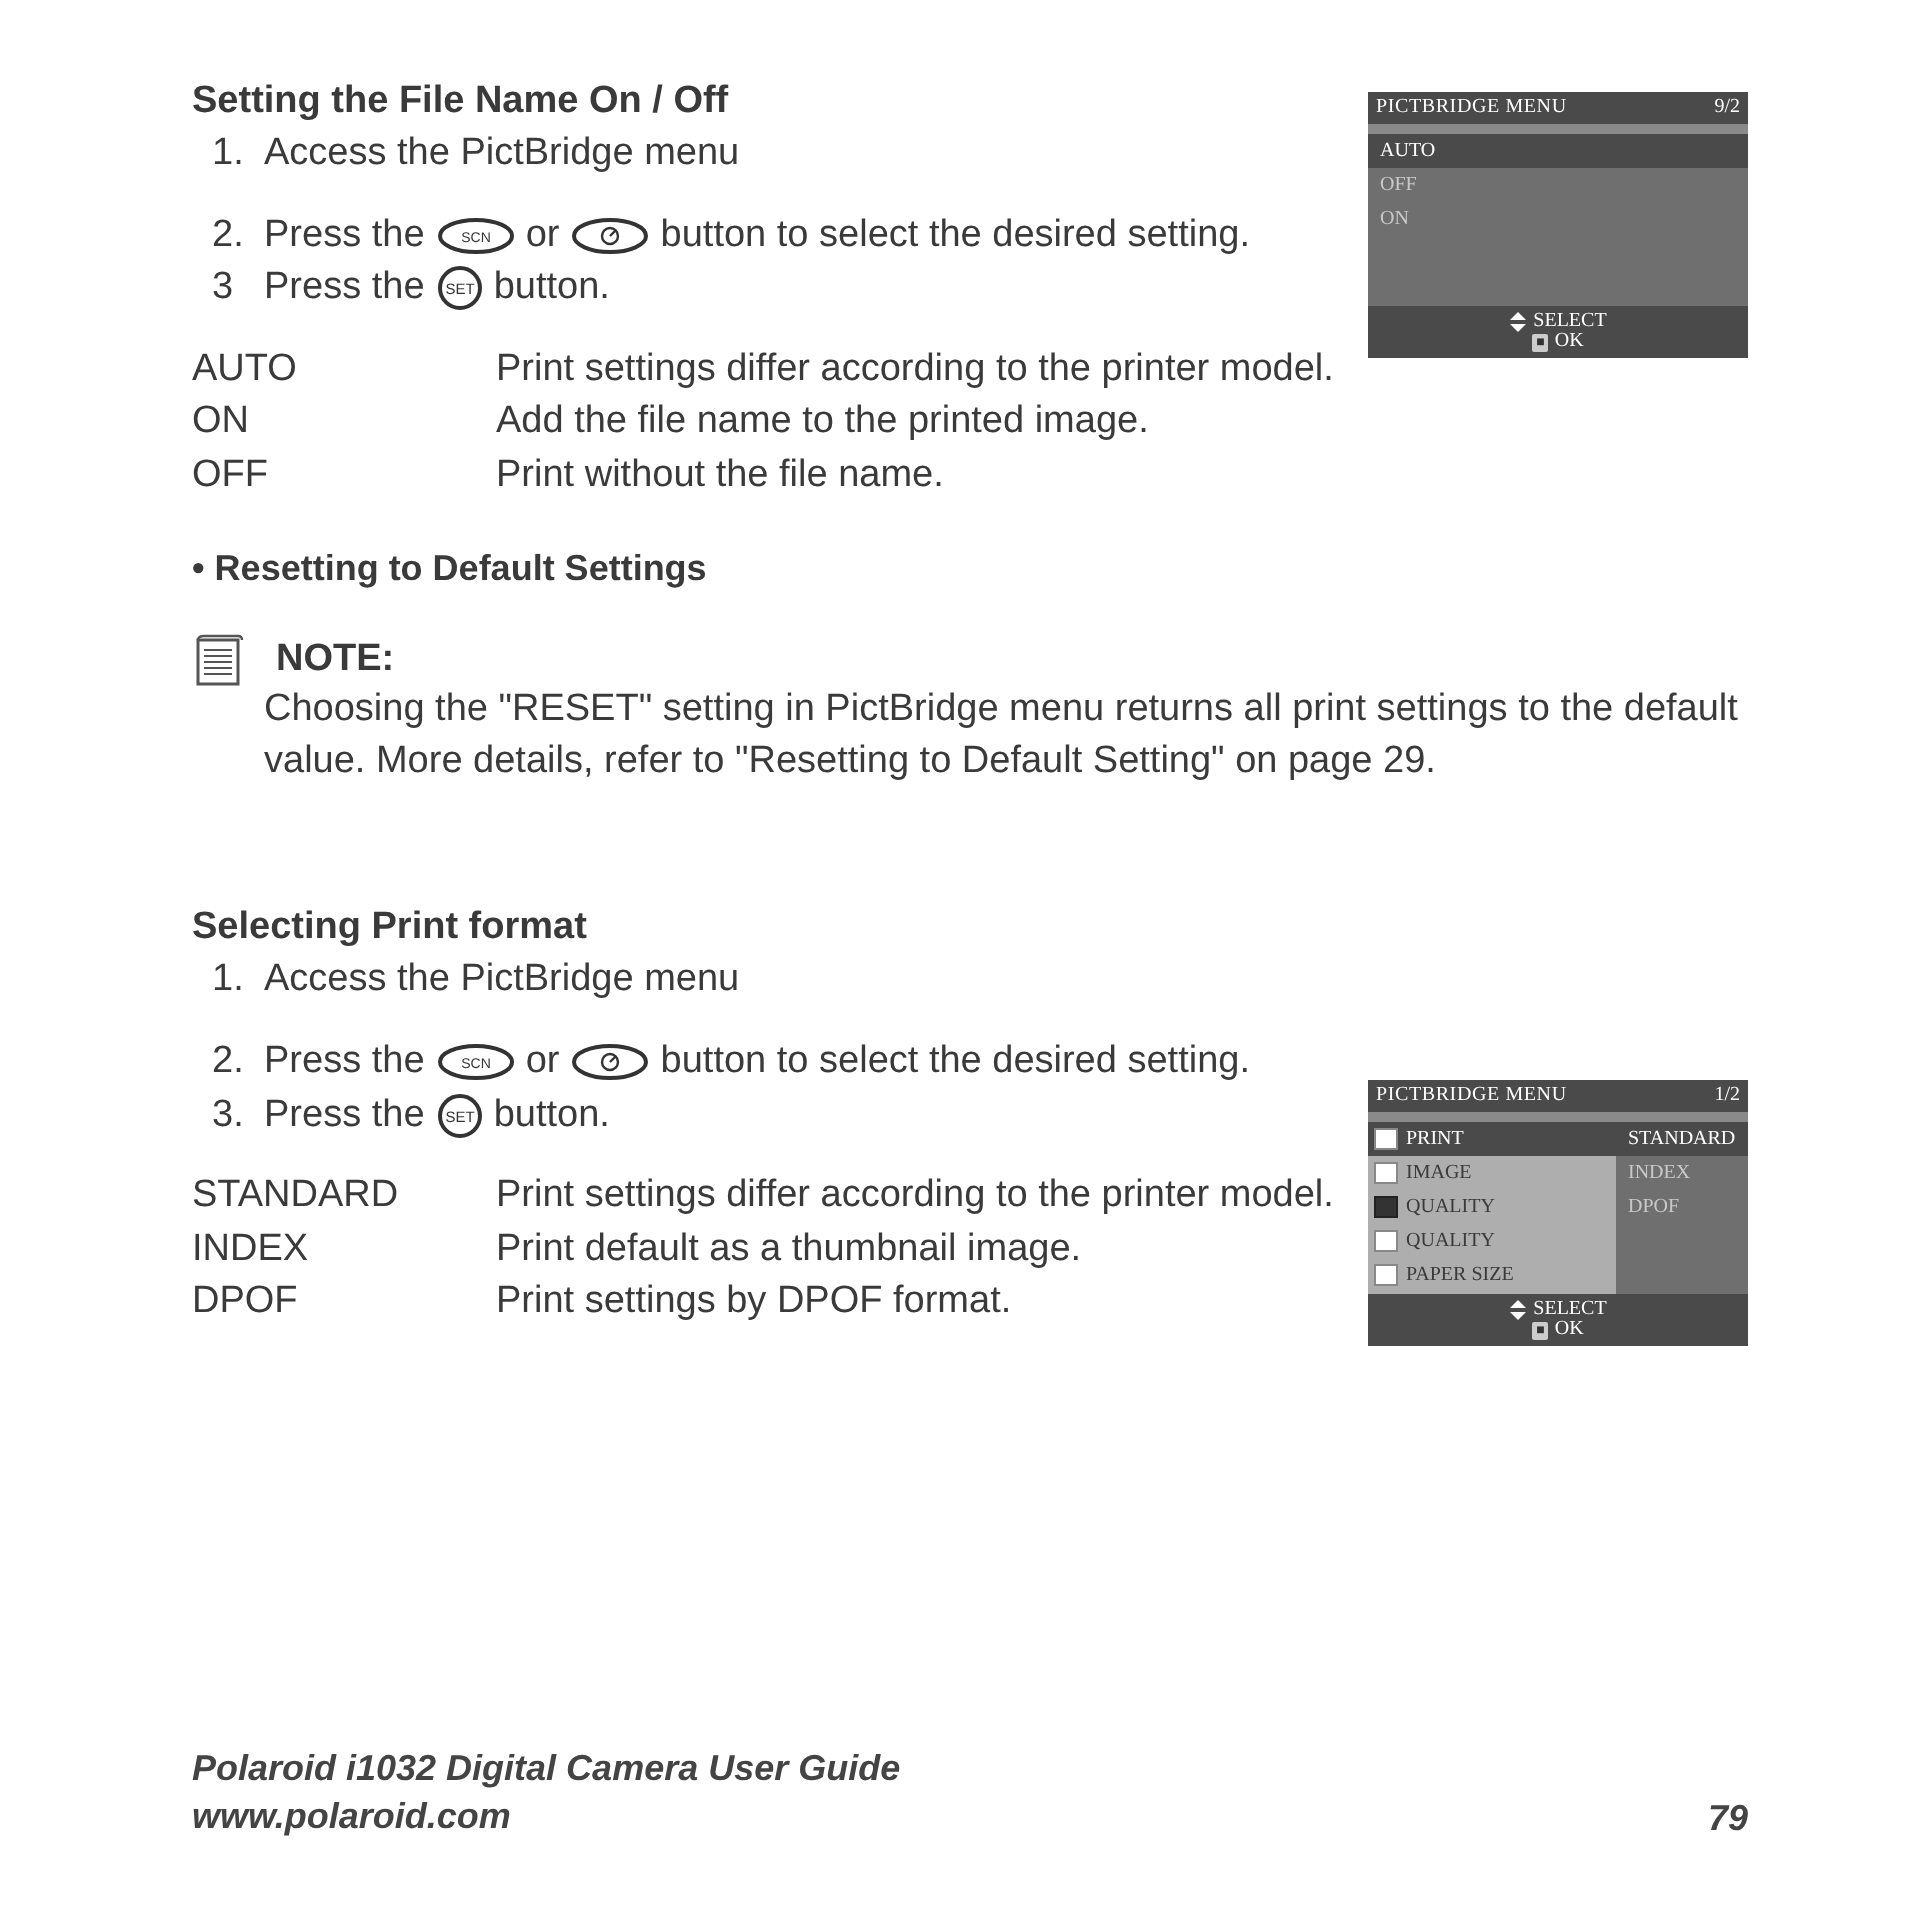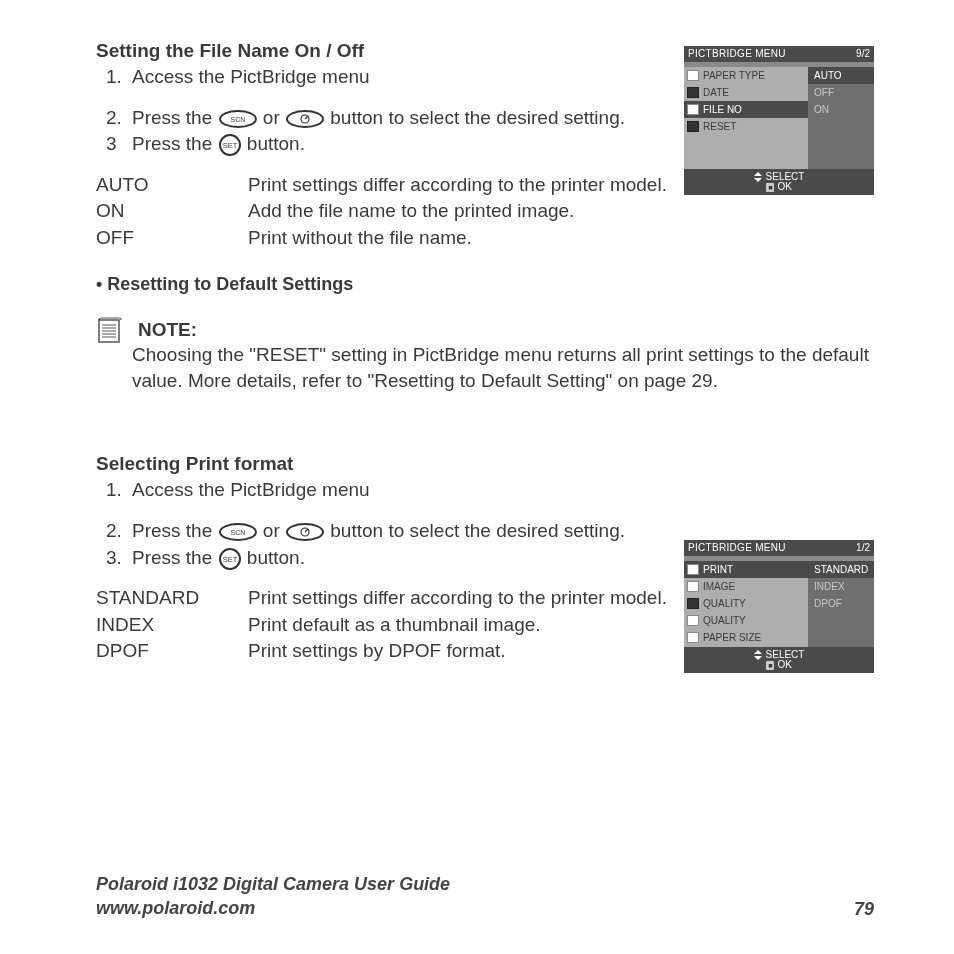--- a/index.html
+++ b/index.html
@@ -91,21 +91,21 @@
     font-weight: bold;
     font-size: 18px;
     color: #444;
   }
   .footer .left { line-height: 1.3; }
   
   .menu {
     position: absolute;
     width: 190px;
     background: #737373;
-    font-family: Liberation Sans, sans-serif;
+    font-family: Liberation Serif, serif;
     color: #fff;
     font-size: 10px;
     line-height: 1;
   }
   .menu .titlebar {
     background: #4a4a4a;
     display: flex;
     padding: 3px 4px;
     align-items: center;
   }
@@ -301,39 +301,20 @@
     </div>
   </div>
 
   <div class="menu" id="menu1">
     <div class="titlebar">
       <span class="t">PICTBRIDGE MENU</span>
       <span class="p">9/2</span>
     </div>
     <div class="thinbar"></div>
     <div class="body">
-      <div class="leftcol">
-        <div class="row">
-            <span class="micon"></span>
-            <span>PAPER TYPE</span>
-          </div>
-        <div class="row">
-            <span class="micon dark"></span>
-            <span>DATE</span>
-          </div>
-        <div class="row sel-left">
-            <span class="micon"></span>
-            <span>FILE NO</span>
-          </div>
-        <div class="row">
-            <span class="micon dark"></span>
-            <span>RESET</span>
-          </div>
-        <div class="row" style="height:34px;"></div>
-      </div>
       <div class="rightcol">
         <div class="rrow sel">AUTO</div>
         <div class="rrow">OFF</div>
         <div class="rrow">ON</div>
       </div>
     </div>
     <div class="footerbar">
       <span class="sel">
           <span class="arrow-ud"></span>
           <span>SELECT</span>

